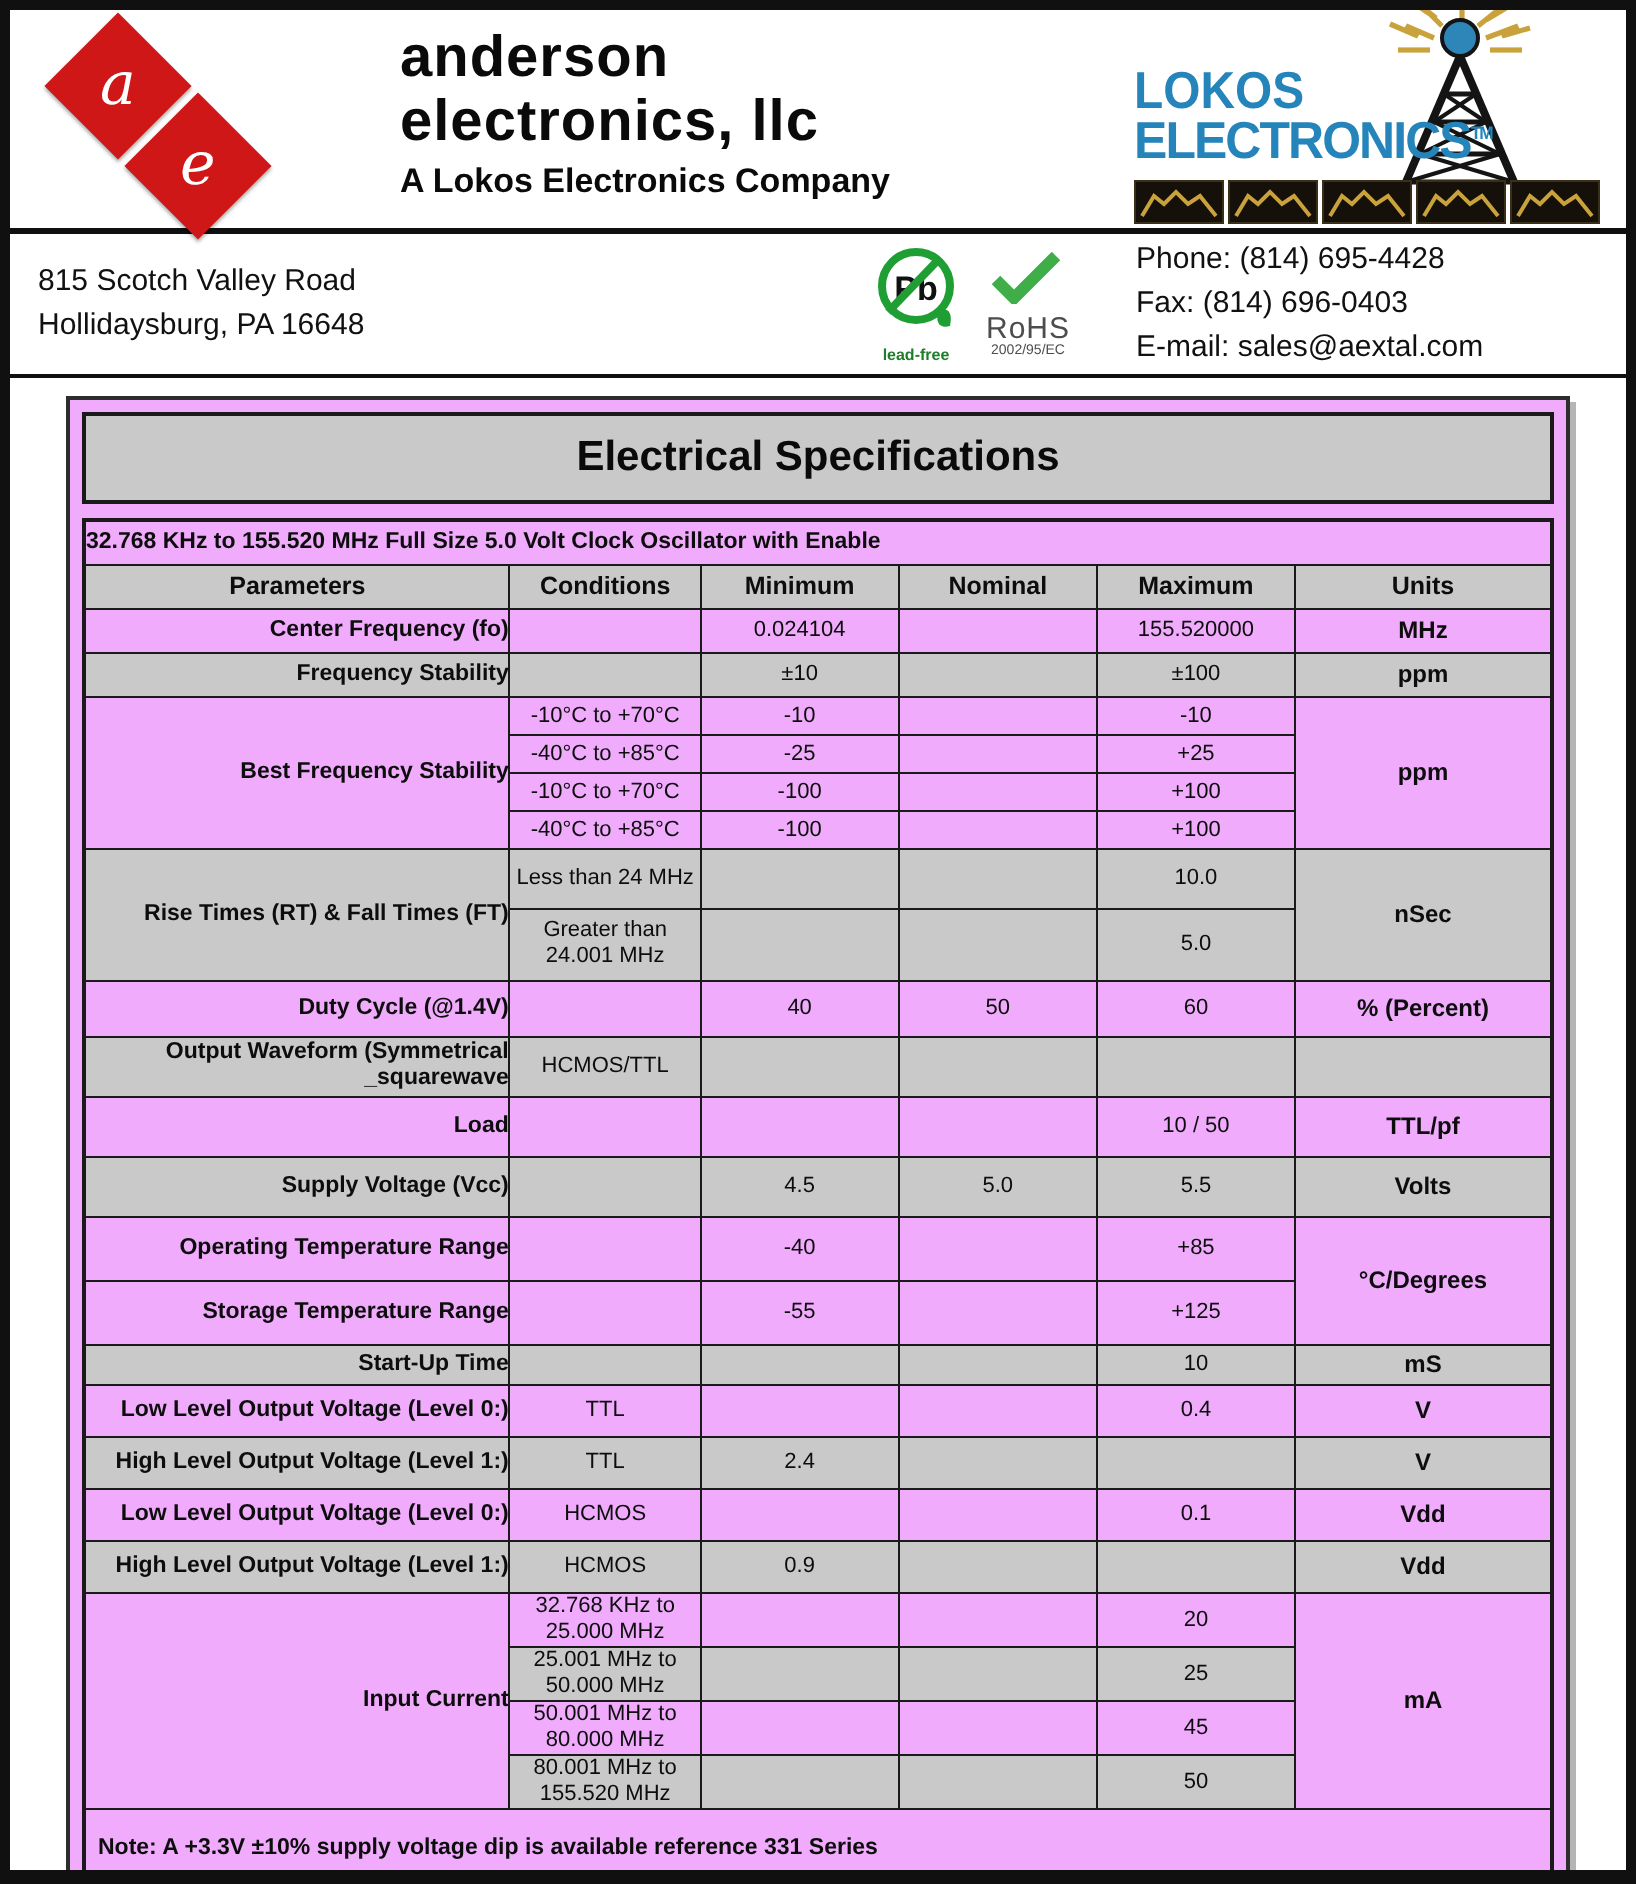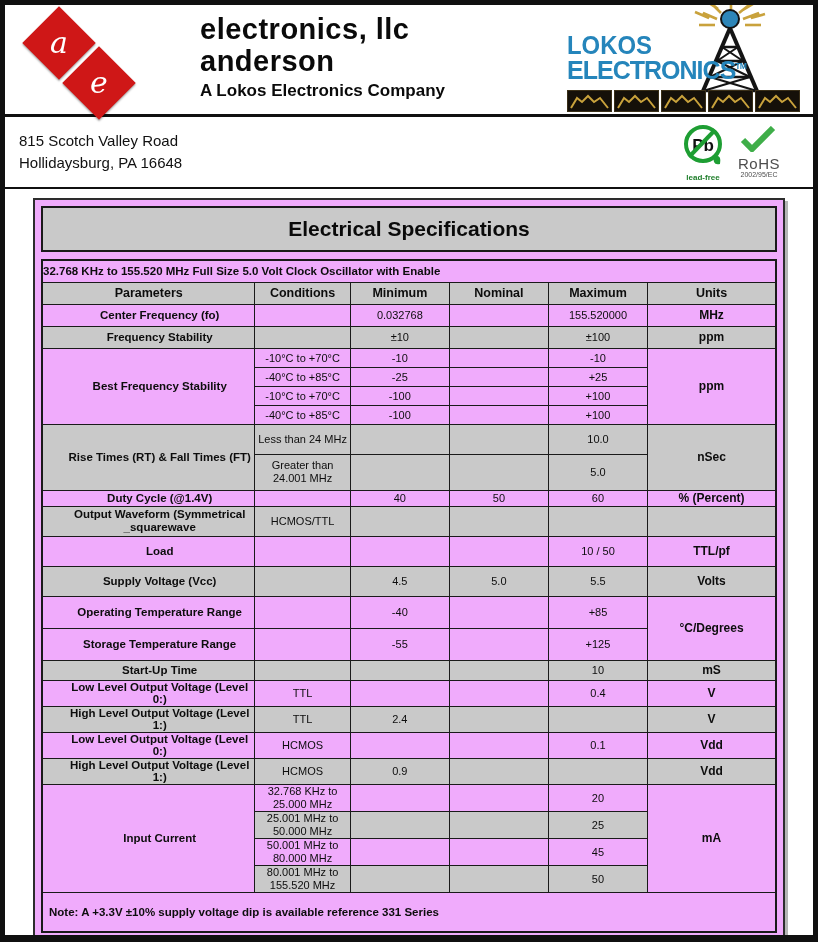--- a/index.html
+++ b/index.html
@@ -89,47 +89,47 @@
     display: flex; align-items: center; justify-content: center;
     font-size: 21px; font-weight: bold; color: #0a0a0a;
     margin-bottom: 7px;
   }
   table { border-collapse: collapse; width: 100%; border: 2px solid #1a1a1a; table-layout: fixed; }
   td { border: 1px solid #1a1a1a; font-size: 11.5px; color: #0d0d0d; vertical-align: middle; }
   .subtitle { text-align: left; font-weight: bold; font-size: 11.5px; }
   .hdr-row td { text-align: center; font-weight: bold; font-size: 12.5px; }
   .shade { background: #c9c9c9; }
   td.shade { background: #c9c9c9; }
-  .param { font-weight: bold; text-align: center; padding-left: 22px; font-size: 11.5px; }
+  .param { font-weight: bold; text-align: right; padding-left: 6px; font-size: 11.5px; }
   .c { text-align: center; font-size: 11px; }
   .units { text-align: center; font-weight: bold; font-size: 12px; }
   .note { font-weight: bold; padding-left: 6px; font-size: 11.5px; }
   .preline { white-space: pre-line; line-height: 1.15; }
   .r19 { height: 19px; } .r20 { height: 20px; } .r22 { height: 22px; }
   .r24 { height: 40px; } .r26 { height: 26px; } .r27 { height: 27px; }
-  .r28 { height: 16px; } .r30 { height: 30px; } .r32 { height: 32px; }
+  .r28 { height: 28px; } .r30 { height: 30px; } .r32 { height: 32px; }
   .r36 { height: 36px; }
 </style>
 </head>
 <body>
 
 <div class="page">
 
   <div class="hdr">
     <div class="ae-logo">
       <div class="diamond d-a">
           <span>a</span>
         </div>
       <div class="diamond d-e">
           <span>e</span>
         </div>
     </div>
     <div class="hdr-title">
+      <div class="co-name">anderson</div>
       <div class="co-name">electronics, llc</div>
-      <div class="co-name">anderson</div>
       <div class="co-sub">A Lokos Electronics Company</div>
     </div>
     <div class="lokos">
       <svg class="tower" width="112" height="88" viewBox="0 0 112 88">
 
         <g stroke="#c9a23c" stroke-width="2.6" fill="none">
           <polyline points="44,14 30,8 36,13 22,7"></polyline>
           <polyline points="48,8 40,0 45,4 36,-2"></polyline>
           <polyline points="58,6 58,-2"></polyline>
           <polyline points="66,8 76,0 70,5 80,-1"></polyline>
@@ -196,20 +196,25 @@
         <div class="cert-caption">lead-free</div>
       </div>
       <div class="cert">
         <svg width="40" height="26" viewBox="0 0 40 26">
           <polyline points="4,14 13,23 34,2" stroke="#3fae49" stroke-width="6" fill="none"></polyline>
         </svg>
         <div class="rohs-label">RoHS</div>
         <div class="rohs-sub">2002/95/EC</div>
       </div>
     </div>
+    <div class="phones">
+      <div>Phone: (814) 695-4428</div>
+      <div>Fax: (814) 696-0403</div>
+      <div>E-mail: sales@aextal.com</div>
+    </div>
   </div>
 
   <div class="main">
     <div class="spec-container">
       <div class="spec-title">Electrical Specifications</div>
       <table>
         <colgroup>
           <col style="width:29%">
             <col style="width:13%">
             <col style="width:13.5%">
@@ -226,21 +231,21 @@
             <td>Conditions</td>
             <td>Minimum</td>
             <td>Nominal</td>
             <td>Maximum</td>
             <td>Units</td>
           </tr>
 
           <tr class="r22">
             <td class="param">Center Frequency (fo)</td>
             <td class="c"></td>
-            <td class="c">0.032768</td>
+            <td class="c">0.024104</td>
             <td class="c"></td>
             <td class="c">155.520000</td>
             <td class="units">MHz</td>
           </tr>
 
           <tr class="r22 shade">
             <td class="param">Frequency Stability</td>
             <td class="c"></td>
             <td class="c">±10</td>
             <td class="c"></td>

